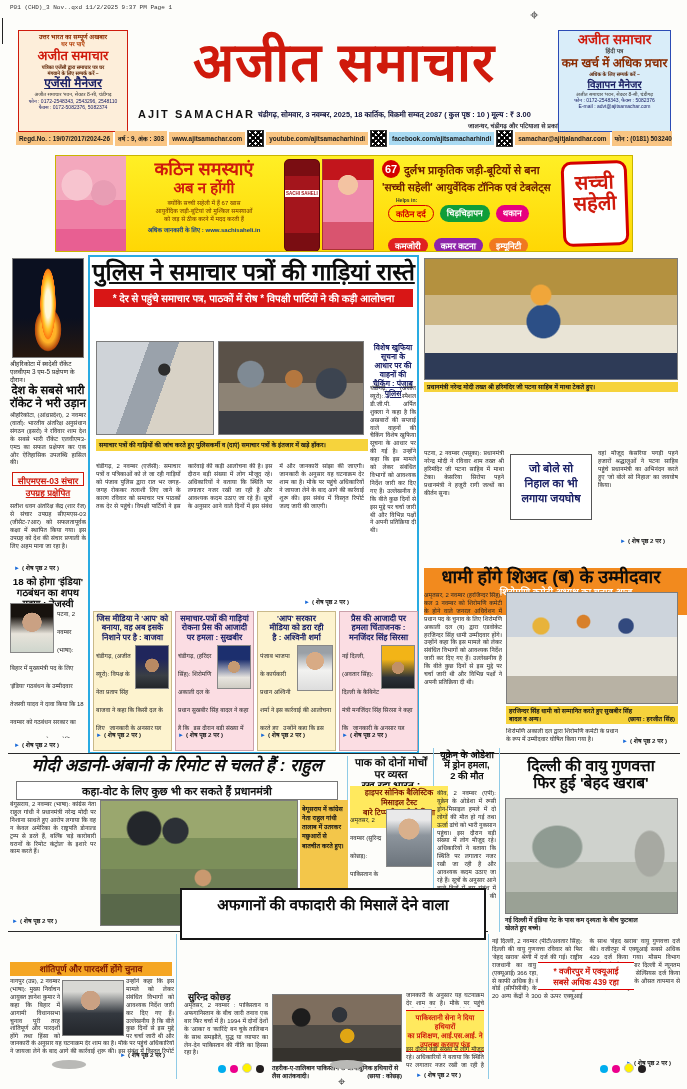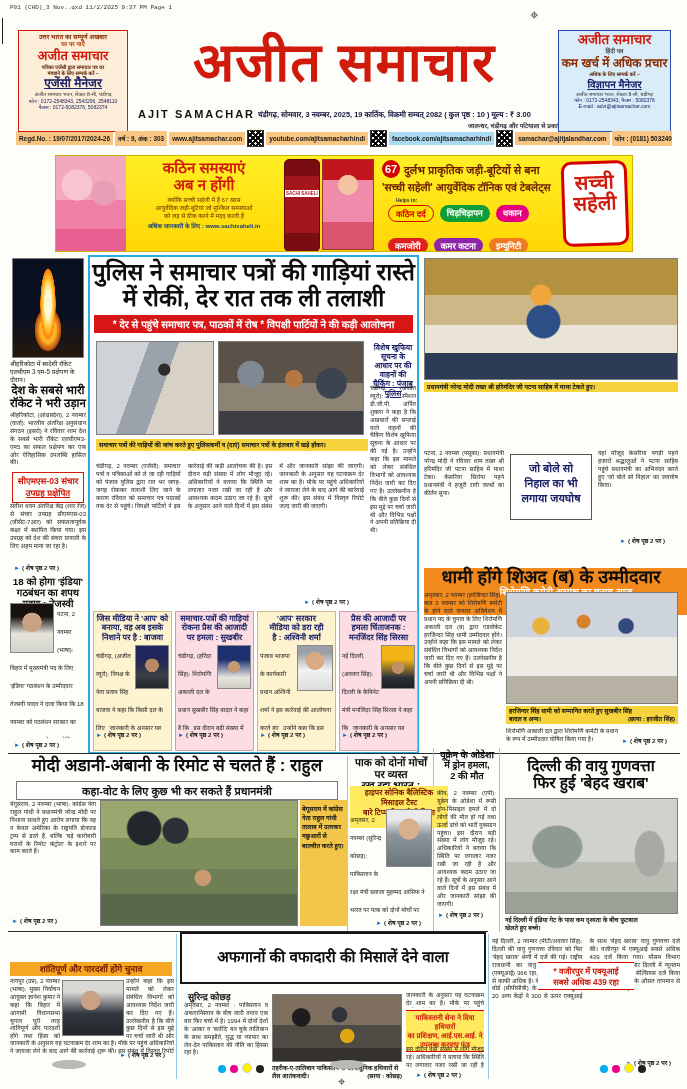--- a/index.html
+++ b/index.html
@@ -54,21 +54,21 @@
     <div class="t8 b navy" style="text-decoration:underline;">एजेंसी मैनेजर</div>
     <div class="t5" style="color:#333;">अजीत समाचार भवन, सेक्टर 8-सी, चंडीगढ़</div>
     <div class="t5" style="color:#1b2166;">फोन : 0172-2548343, 2543296, 2548110</div>
     <div class="t5" style="color:#1b2166;">फैक्स : 0172-5082376, 5082374</div>
   </div>
 
   <div class="ab c" style="left:132px;top:34px;width:424px;">
     <div class="b red" style="font-size:54px;line-height:1.05;letter-spacing:1px;">अजीत समाचार</div>
   </div>
   <div class="ab" style="left:138px;top:108px;width:118px;font-size:11px;font-weight:bold;letter-spacing:2px;color:#121212;">AJIT SAMACHAR</div>
-  <div class="ab b" style="left:258px;top:110px;width:300px;font-size:7.4px;color:#10123a;line-height:1.3;">चंडीगढ़, सोमवार, 3 नवम्बर, 2025, 19 कार्तिक, विक्रमी सम्वत् 2082 ( कुल पृष्ठ : 10 )  मूल्य : ₹ 3.00</div>
+  <div class="ab b" style="left:258px;top:110px;width:300px;font-size:7.4px;color:#10123a;line-height:1.3;">चंडीगढ़, सोमवार, 3 नवम्बर, 2025, 18 कार्तिक, विक्रमी सम्वत् 2087 ( कुल पृष्ठ : 10 )  मूल्य : ₹ 3.00</div>
   <div class="ab b" style="left:468px;top:121px;font-size:6.4px;color:#30303a;">जालन्धर, चंडीगढ़ और पटियाला से प्रकाशित</div>
 
   <div class="ab rbox" style="left:558px;top:30px;width:113px;height:102px;border:1.5px solid #2b4bb5;background:#d9edf9;padding:2px 2px;text-align:center;">
     <div class="b red" style="font-size:13.5px;line-height:1.1;">अजीत समाचार</div>
     <div class="t6 b" style="color:#444;">हिंदी पत्र</div>
     <div class="t8 b" style="color:#8a2b00;">कम खर्च में अधिक प्रचार</div>
     <div class="t5 b" style="color:#5a2000;">अधिक के लिए सम्पर्क करें –</div>
     <div class="b navy" style="font-size:10px;text-decoration:underline;">विज्ञापन मैनेजर</div>
     <div class="t5" style="color:#333;">अजीत समाचार भवन, सेक्टर 8-सी, चंडीगढ़</div>
     <div class="t5" style="color:#1b2166;">फोन : 0172-2548343, फैक्स : 5082376</div>
@@ -87,21 +87,21 @@
     <div class="cell">samachar@ajitjalandhar.com</div>
     <div class="cell" style="flex:1;overflow:hidden;">फोन : (0181) 5032400, 2459816-63 फैक्स : 2238455, 5011035</div>
   </div>
 
   <div class="ab rbox" style="left:55px;top:155px;width:578px;height:97px;background:linear-gradient(180deg,#ffef25,#ffd704);border:1px solid #c9b400;overflow:hidden;">
     <div class="ab photo" style="left:0;top:0;width:70px;height:97px;border:none;background:
       radial-gradient(circle at 30% 30%,#f7c4cf 0 18%,transparent 19%),
       radial-gradient(circle at 68% 38%,#e89db4 0 16%,transparent 17%),
       linear-gradient(180deg,#f3a8bd 0 45%,#ef7fa5 45% 75%,#e85f92 75%);"></div>
     <div class="ab c" style="left:74px;top:4px;width:148px;">
-      <div class="b red" style="font-size:15px;line-height:1.1;text-align:center;">कठिन समस्याएं</div>
+      <div class="b red" style="font-size:18px;line-height:1.1;text-align:center;">कठिन समस्याएं</div>
       <div class="b red" style="font-size:15px;line-height:1.1;">अब न होंगी</div>
       <div class="t6" style="color:#6b2b00;margin-top:4px;">क्योंकि सच्ची सहेली में हैं 67 खास</div>
       <div class="t6" style="color:#6b2b00;">आयुर्वेदिक जड़ी-बूटियां जो मुश्किल समस्याओं</div>
       <div class="t6" style="color:#6b2b00;">को जड़ से ठीक करने में मदद करती हैं</div>
       <div class="t6 b" style="color:#103a8a;margin-top:3px;">अधिक जानकारी के लिए : www.sachisaheli.in</div>
     </div>
     <div class="ab" style="left:228px;top:3px;width:34px;height:91px;border-radius:5px;background:linear-gradient(180deg,#7a0d12 0 18%,#a4151c 18% 80%,#7a0d12 80%);border:1px solid #5c080c;">
       <div class="c b" style="margin-top:30px;background:#fff;color:#a4151c;font-size:4.5px;padding:1px 0;">SACHI SAHELI</div>
     </div>
     <div class="ab photo" style="left:266px;top:3px;width:52px;height:91px;border-color:#a33;background:
@@ -132,43 +132,42 @@
   <div class="ab photo" style="left:12px;top:258px;width:72px;height:100px;background:
     radial-gradient(ellipse 10px 46px at 50% 46%,#fff8d8 0 30%,#ffc62a 55%,#ff7d12 75%,transparent 78%),
     radial-gradient(ellipse 16px 26px at 50% 72%,#ffb227 0 50%,#b4490c 80%,transparent 85%),
     linear-gradient(180deg,#0b1020 0 60%,#27180e 100%);"></div>
   <div class="ab t62" style="left:10px;top:360px;width:76px;color:#222;">श्रीहरिकोटा में स्वदेशी रॉकेट एलवीएम 3 एम-5 प्रक्षेपण के दौरान।</div>
   <div class="ab c" style="left:8px;top:384px;width:80px;">
     <div class="hl" style="font-size:11.5px;">देश के सबसे भारी</div>
     <div class="hl" style="font-size:11.5px;">रॉकेट ने भरी उड़ान</div>
   </div>
   <div class="ab body-txt" style="left:10px;top:412px;width:76px;height:58px;overflow:hidden;">श्रीहरिकोटा, (आंध्रप्रदेश), 2 नवम्बर (वार्ता): भारतीय अंतरिक्ष अनुसंधान संगठन (इसरो) ने रविवार शाम देश के सबसे भारी रॉकेट एलवीएम3-एम5 का सफल प्रक्षेपण कर एक और ऐतिहासिक उपलब्धि हासिल की।</div>
-  <div class="ab c rbox" style="left:12px;top:472px;width:72px;height:31px;border:1.5px solid #cf1a0c;padding-top:2px;">
+  <div class="ab c rbox" style="left:12px;top:472px;width:72px;height:14px;border:1.5px solid #cf1a0c;padding-top:2px;">
     <div class="b red" style="font-size:8.6px;">सीएमएस-03 संचार</div>
     <div class="b red" style="font-size:8.6px;text-decoration:underline;">उपग्रह प्रक्षेपित</div>
   </div>
   <div class="ab body-txt" style="left:10px;top:503px;width:76px;height:58px;overflow:hidden;">सतीश धवन अंतरिक्ष केंद्र (शार रेंज) से संचार उपग्रह सीएमएस-03 (जीसैट-7आर) को सफलतापूर्वक कक्षा में स्थापित किया गया। इस उपग्रह को देश की संचार प्रणाली के लिए अहम माना जा रहा है।</div>
   <div class="ab more" style="left:14px;top:563px;">( शेष पृष्ठ 2 पर )</div>
 
   <div class="ab c" style="left:8px;top:577px;width:80px;">
     <div class="hl" style="font-size:9.8px;">18 को होगा 'इंडिया' गठबंधन का शपथ ग्रहण : तेजस्वी</div>
   </div>
   <div class="ab" style="left:10px;top:602px;width:76px;height:136px;overflow:hidden;">
     <div class="pt" style="float:left;width:44px;height:50px;margin:1px 3px 2px 0;background:
       radial-gradient(circle at 50% 38%,#caa183 0 26%,transparent 27%),
       linear-gradient(180deg,#17120e 0 26%,#e7e3da 62%,#cfd6cd 100%);"></div>
     <span class="body-txt">पटना, 2 नवम्बर (भाषा): बिहार में मुख्यमंत्री पद के लिए 'इंडिया' गठबंधन के उम्मीदवार तेजस्वी यादव ने दावा किया कि 18 नवम्बर को गठबंधन सरकार का शपथ ग्रहण समारोह आयोजित किया जाएगा।</span>
     
   </div>
   <div class="ab more" style="left:14px;top:740px;">( शेष पृष्ठ 2 पर )</div>
 
   <div class="ab rbox" style="left:88px;top:255px;width:331px;height:499px;border:2px solid #29abe2;background:#fff;">
-    <div class="c" style="margin-top:3px;">
+    <div class="c" style="margin-top:3px;text-decoration:underline;">
       <div class="hl" style="font-size:23.5px;">पुलिस ने समाचार पत्रों की गाड़ियां रास्ते</div>
-      <div class="hl" style="font-size:23.5px;">में रोकीं, देर रात तक ली तलाशी</div>
     </div>
     <div class="c b" style="margin:3px 4px 0 4px;background:#d81616;color:#fff;font-size:10px;padding:2px 0;">* देर से पहुंचे समाचार पत्र, पाठकों में रोष * विपक्षी पार्टियों ने की कड़ी आलोचना</div>
     <div class="ab photo" style="left:6px;top:84px;width:118px;height:94px;background:
       radial-gradient(circle at 58% 30%,#2c2c2c 0 6%,transparent 7%),
       linear-gradient(110deg,#cfd3d8 0 35%,#9aa2ab 35% 55%,#d8d2c6 55%);"></div>
     <div class="ab photo" style="left:128px;top:84px;width:146px;height:94px;background:
       radial-gradient(circle at 22% 35%,#7f8a94 0 10%,transparent 11%),
       radial-gradient(circle at 52% 40%,#b4773f 0 9%,transparent 10%),
       radial-gradient(circle at 78% 45%,#3c4450 0 12%,transparent 13%),
       linear-gradient(180deg,#5a5148 0 45%,#8d8375 45% 75%,#3c3e44 75%);"></div>
@@ -290,21 +289,21 @@
   <div class="ab more" style="left:622px;top:736px;">( शेष पृष्ठ 2 पर )</div>
 
   <div class="ab hline" style="left:8px;top:753px;width:672px;"></div>
   <div class="ab vline" style="left:347px;top:756px;height:176px;"></div>
   <div class="ab vline" style="left:433px;top:748px;height:184px;"></div>
   <div class="ab vline" style="left:499px;top:748px;height:184px;"></div>
   <div class="ab hline" style="left:8px;top:931px;width:480px;"></div>
   <div class="ab vline" style="left:176px;top:934px;height:145px;"></div>
   <div class="ab vline" style="left:488px;top:934px;height:145px;"></div>
 
-  <div class="ab c hl" style="left:8px;top:757px;width:338px;font-size:17px;">मोदी अडानी-अंबानी के रिमोट से चलते हैं : राहुल</div>
+  <div class="ab c hl" style="left:8px;top:757px;width:338px;font-size:17px;font-style:italic;">मोदी अडानी-अंबानी के रिमोट से चलते हैं : राहुल</div>
   <div class="ab c b rbox" style="left:16px;top:781px;width:322px;font-size:11px;border:1px solid #777;padding:1px 0;background:#fff;">कहा-वोट के लिए कुछ भी कर सकते हैं प्रधानमंत्री</div>
   <div class="ab body-txt" style="left:10px;top:801px;width:86px;height:112px;overflow:hidden;">बेगूसराय, 2 नवम्बर (भाषा): कांग्रेस नेता राहुल गांधी ने प्रधानमंत्री नरेन्द्र मोदी पर निशाना साधते हुए आरोप लगाया कि वह न केवल अमेरिका के राष्ट्रपति डोनाल्ड ट्रम्प से डरते हैं, बल्कि 'बड़े कारोबारी घरानों के रिमोट कंट्रोल' के इशारे पर काम करते हैं।</div>
   <div class="ab more" style="left:12px;top:916px;">( शेष पृष्ठ 2 पर )</div>
   <div class="ab photo" style="left:100px;top:800px;width:198px;height:126px;background:
     radial-gradient(circle at 22% 22%,#23262b 0 9%,transparent 10%),
     radial-gradient(circle at 38% 24%,#2c3036 0 8%,transparent 9%),
     radial-gradient(circle at 52% 62%,#c9996f 0 6%,transparent 7%),
     linear-gradient(180deg,#9aa76e 0 30%,#7c8f5a 30% 55%,#6f7f55 55% 75%,#59684a 75%);"></div>
   <div class="ab ycap" style="left:300px;top:800px;width:44px;height:118px;padding:4px 2px;font-size:6.3px;line-height:1.45;background:#f3c64a;">बेगूसराय में कांग्रेस नेता राहुल गांधी तालाब में उतरकर मछुआरों से बातचीत करते हुए।</div>
 
@@ -360,21 +359,21 @@
 
   <div class="ab c b" style="left:10px;top:962px;width:162px;background:#f5a623;color:#7a1500;font-size:8.8px;padding:1px 0;">शांतिपूर्ण और पारदर्शी होंगे चुनाव</div>
   <div class="ab body-txt" style="left:10px;top:978px;width:50px;height:62px;overflow:hidden;">नागपुर (उप्र), 2 नवम्बर (भाषा): मुख्य निर्वाचन आयुक्त ज्ञानेश कुमार ने कहा कि बिहार में आगामी विधानसभा चुनाव पूरी तरह शांतिपूर्ण और पारदर्शी होंगे तथा हिंसा को बर्दाश्त नहीं किया जाएगा।</div>
   <div class="ab photo" style="left:62px;top:980px;width:62px;height:56px;background:
     radial-gradient(circle at 46% 36%,#caa183 0 20%,transparent 21%),
     linear-gradient(180deg,#d8d8d4 0 20%,#33383f 60%,#23262b 100%);"></div>
   <div class="ab body-txt" style="left:126px;top:978px;width:48px;height:62px;overflow:hidden;">उन्होंने कहा कि इस मामले को लेकर संबंधित विभागों को आवश्यक निर्देश जारी कर दिए गए हैं। उल्लेखनीय है कि बीते कुछ दिनों से इस मुद्दे पर चर्चा जारी थी और विभिन्न पक्षों ने अपनी प्रतिक्रिया दी थी।</div>
   <div class="ab body-txt" style="left:10px;top:1040px;width:164px;height:14px;overflow:hidden;">जानकारी के अनुसार यह घटनाक्रम देर शाम का है। मौके पर पहुंचे अधिकारियों ने जायजा लेने के बाद आगे की कार्रवाई शुरू की। इस संबंध में विस्तृत रिपोर्ट जल्द जारी की जाएगी।</div>
   <div class="ab more" style="left:120px;top:1050px;">( शेष पृष्ठ 2 पर )</div>
 
-  <div class="ab c rbox" style="left:180px;top:932px;width:306px;height:52px;border:2.5px solid #161616;background:#fff;padding-top:15px;">
+  <div class="ab c rbox" style="left:180px;top:888px;width:306px;height:52px;border:2.5px solid #161616;background:#fff;padding-top:7px;">
     <div class="hl" style="font-size:15.2px;">अफगानों की वफादारी की मिसालें देने वाला</div>
   </div>
   <div class="ab b" style="left:188px;top:990px;font-size:9px;color:#101010;">सुरिन्द्र कोछड़</div>
   <div class="ab body-txt" style="left:184px;top:1002px;width:84px;height:76px;overflow:hidden;">अमृतसर, 2 नवम्बर : पाकिस्तान व अफगानिस्तान के बीच जारी तनाव एक बार फिर चर्चा में है। 1994 में दोनों देशों के 'आका' व 'कारिंदे' बन चुके तालिबान के साथ समझौते, युद्ध या व्यापार का लेन-देन पाकिस्तान की नीति का हिस्सा रहा है।</div>
   <div class="ab photo" style="left:272px;top:994px;width:130px;height:68px;background:
     radial-gradient(circle at 22% 34%,#1d1d1d 0 8%,transparent 9%),
     radial-gradient(circle at 52% 30%,#30343a 0 9%,transparent 10%),
     radial-gradient(circle at 58% 62%,#e0a614 0 8%,transparent 9%),
     linear-gradient(180deg,#7e6e5e 0 45%,#4e4a44 45% 80%,#35322d 80%);"></div>
   <div class="ab" style="left:272px;top:1064px;width:130px;font-size:6.2px;font-weight:bold;line-height:1.25;color:#222;">

